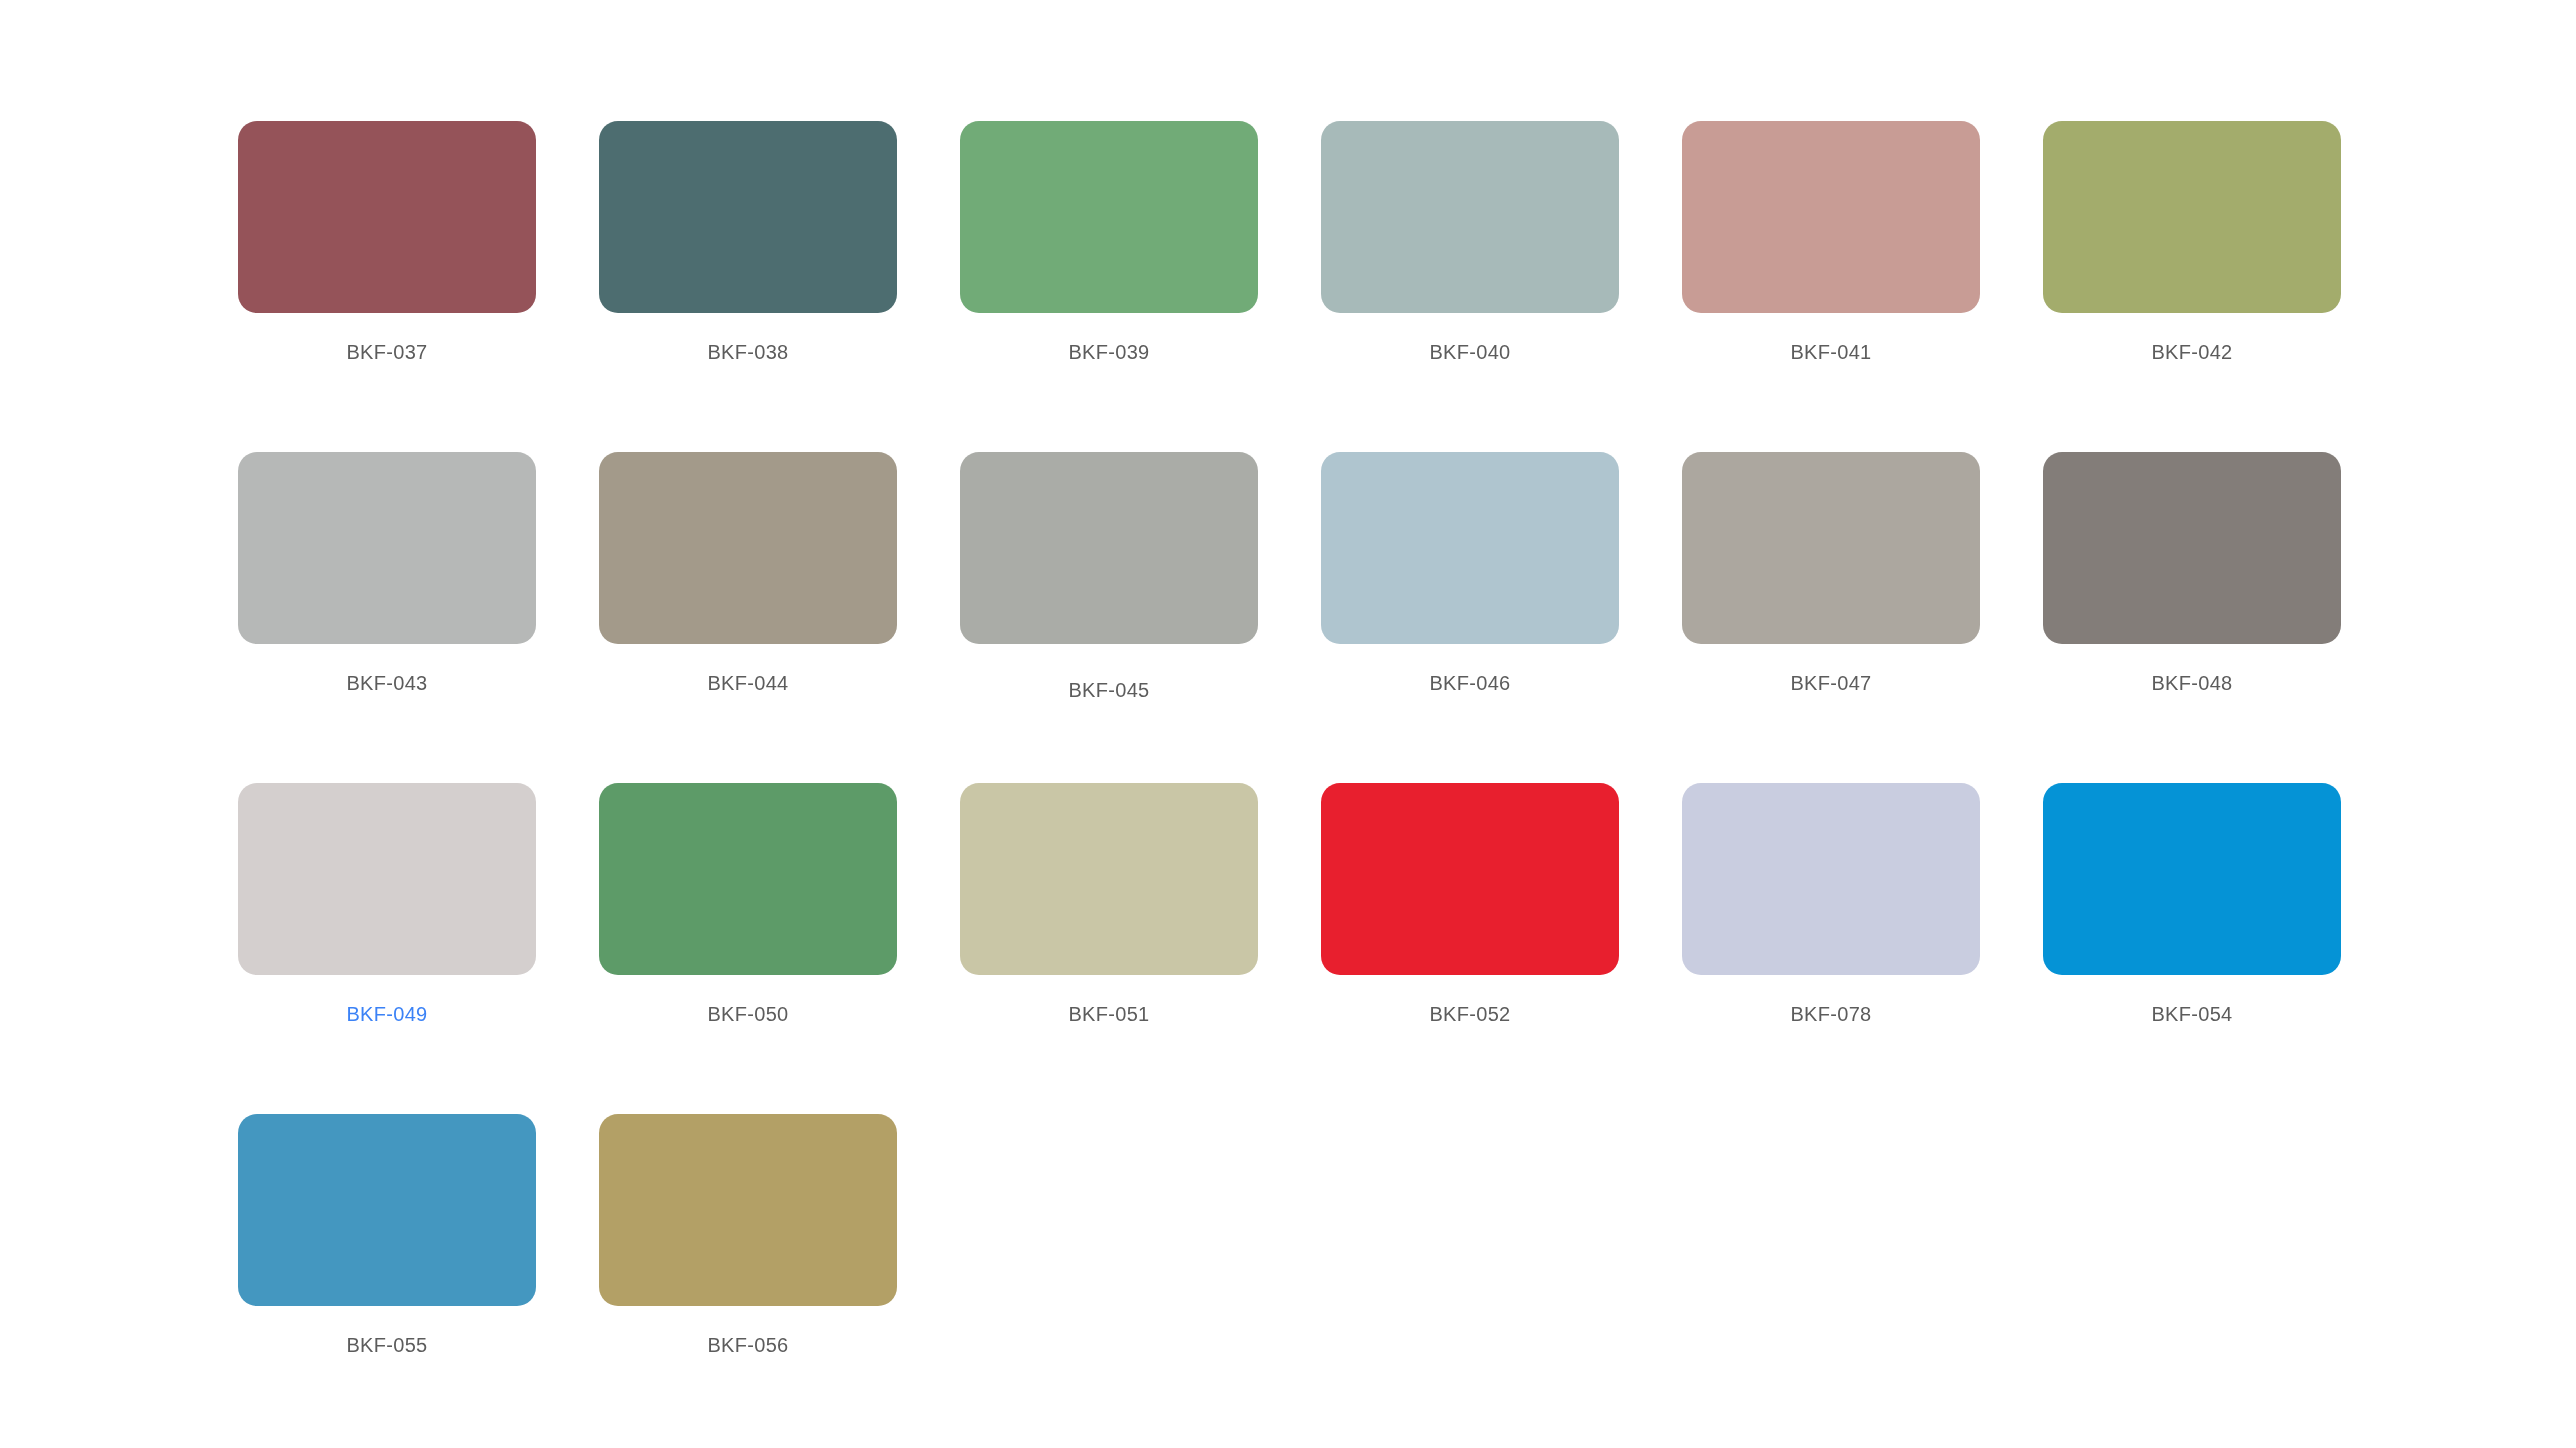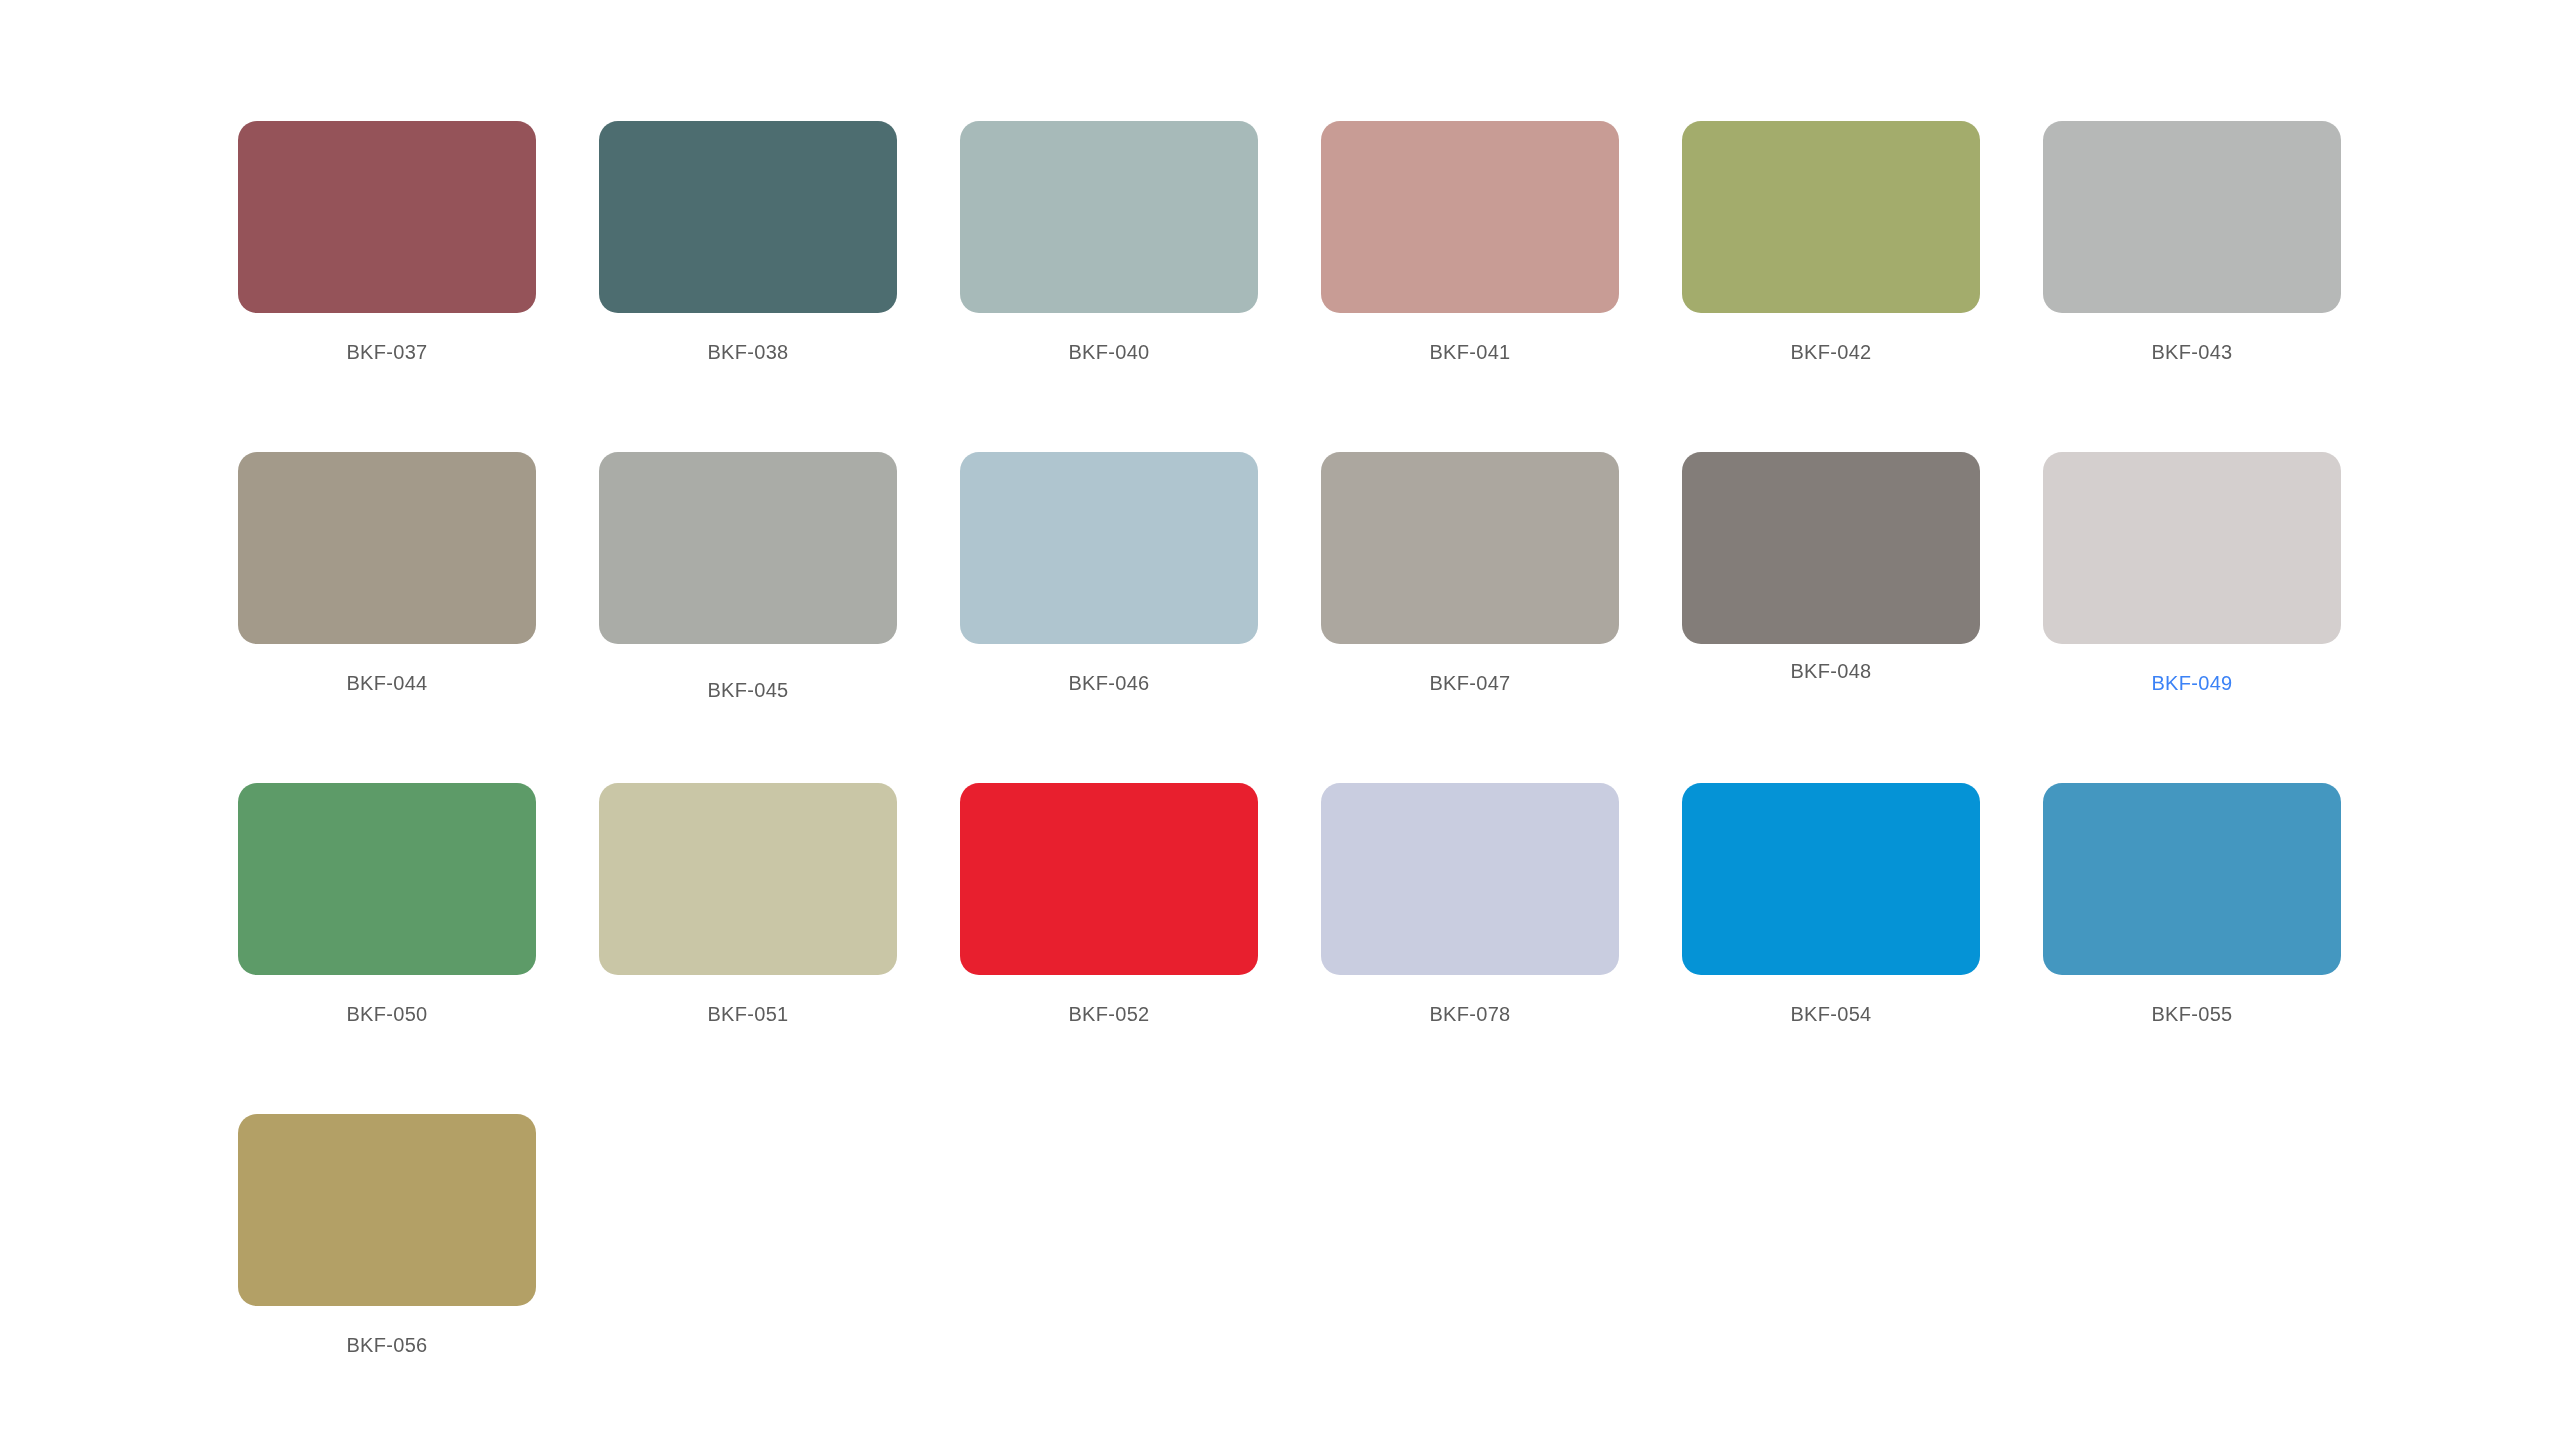--- a/index.html
+++ b/index.html
@@ -68,20 +68,24 @@
   <div id="swatch-grid">
       <div class="swatch-cell">
         <div class="swatch-chip" style="background-color: rgb(149, 83, 89); border-radius: 19px;"></div>
         <div class="swatch-label" style="color: rgb(92, 92, 92);">BKF-037</div>
       </div>
       <div class="swatch-cell">
         <div class="swatch-chip" style="background-color: rgb(77, 109, 112); border-radius: 19px;"></div>
         <div class="swatch-label" style="color: rgb(92, 92, 92);">BKF-038</div>
       </div>
       <div class="swatch-cell">
+        <div class="swatch-chip" style="background-color: rgb(113, 171, 119); border-radius: 19px;"></div>
+        <div class="swatch-label" style="color: rgb(92, 92, 92);">BKF-039</div>
+      </div>
+      <div class="swatch-cell">
         <div class="swatch-chip" style="background-color: rgb(167, 186, 185); border-radius: 19px;"></div>
         <div class="swatch-label" style="color: rgb(92, 92, 92);">BKF-040</div>
       </div>
       <div class="swatch-cell">
         <div class="swatch-chip" style="background-color: rgb(200, 156, 149); border-radius: 19px;"></div>
         <div class="swatch-label" style="color: rgb(92, 92, 92);">BKF-041</div>
       </div>
       <div class="swatch-cell">
         <div class="swatch-chip" style="background-color: rgb(163, 172, 108); border-radius: 19px;"></div>
         <div class="swatch-label" style="color: rgb(92, 92, 92);">BKF-042</div>
@@ -101,21 +105,21 @@
       <div class="swatch-cell">
         <div class="swatch-chip" style="background-color: rgb(175, 197, 207); border-radius: 19px;"></div>
         <div class="swatch-label" style="color: rgb(92, 92, 92);">BKF-046</div>
       </div>
       <div class="swatch-cell">
         <div class="swatch-chip" style="background-color: rgb(172, 167, 159); border-radius: 19px;"></div>
         <div class="swatch-label" style="color: rgb(92, 92, 92);">BKF-047</div>
       </div>
       <div class="swatch-cell">
         <div class="swatch-chip" style="background-color: rgb(131, 125, 121); border-radius: 19px;"></div>
-        <div class="swatch-label" style="color: rgb(92, 92, 92); margin-top: 12px;">BKF-048</div>
+        <div class="swatch-label" style="color: rgb(92, 92, 92);">BKF-048</div>
       </div>
       <div class="swatch-cell">
         <div class="swatch-chip" style="background-color: rgb(212, 207, 206); border-radius: 19px;"></div>
         <div class="swatch-label" style="color: #3b82f6;">BKF-049</div>
       </div>
       <div class="swatch-cell">
         <div class="swatch-chip" style="background-color: rgb(93, 155, 104); border-radius: 19px;"></div>
         <div class="swatch-label" style="color: rgb(92, 92, 92);">BKF-050</div>
       </div>
       <div class="swatch-cell">

